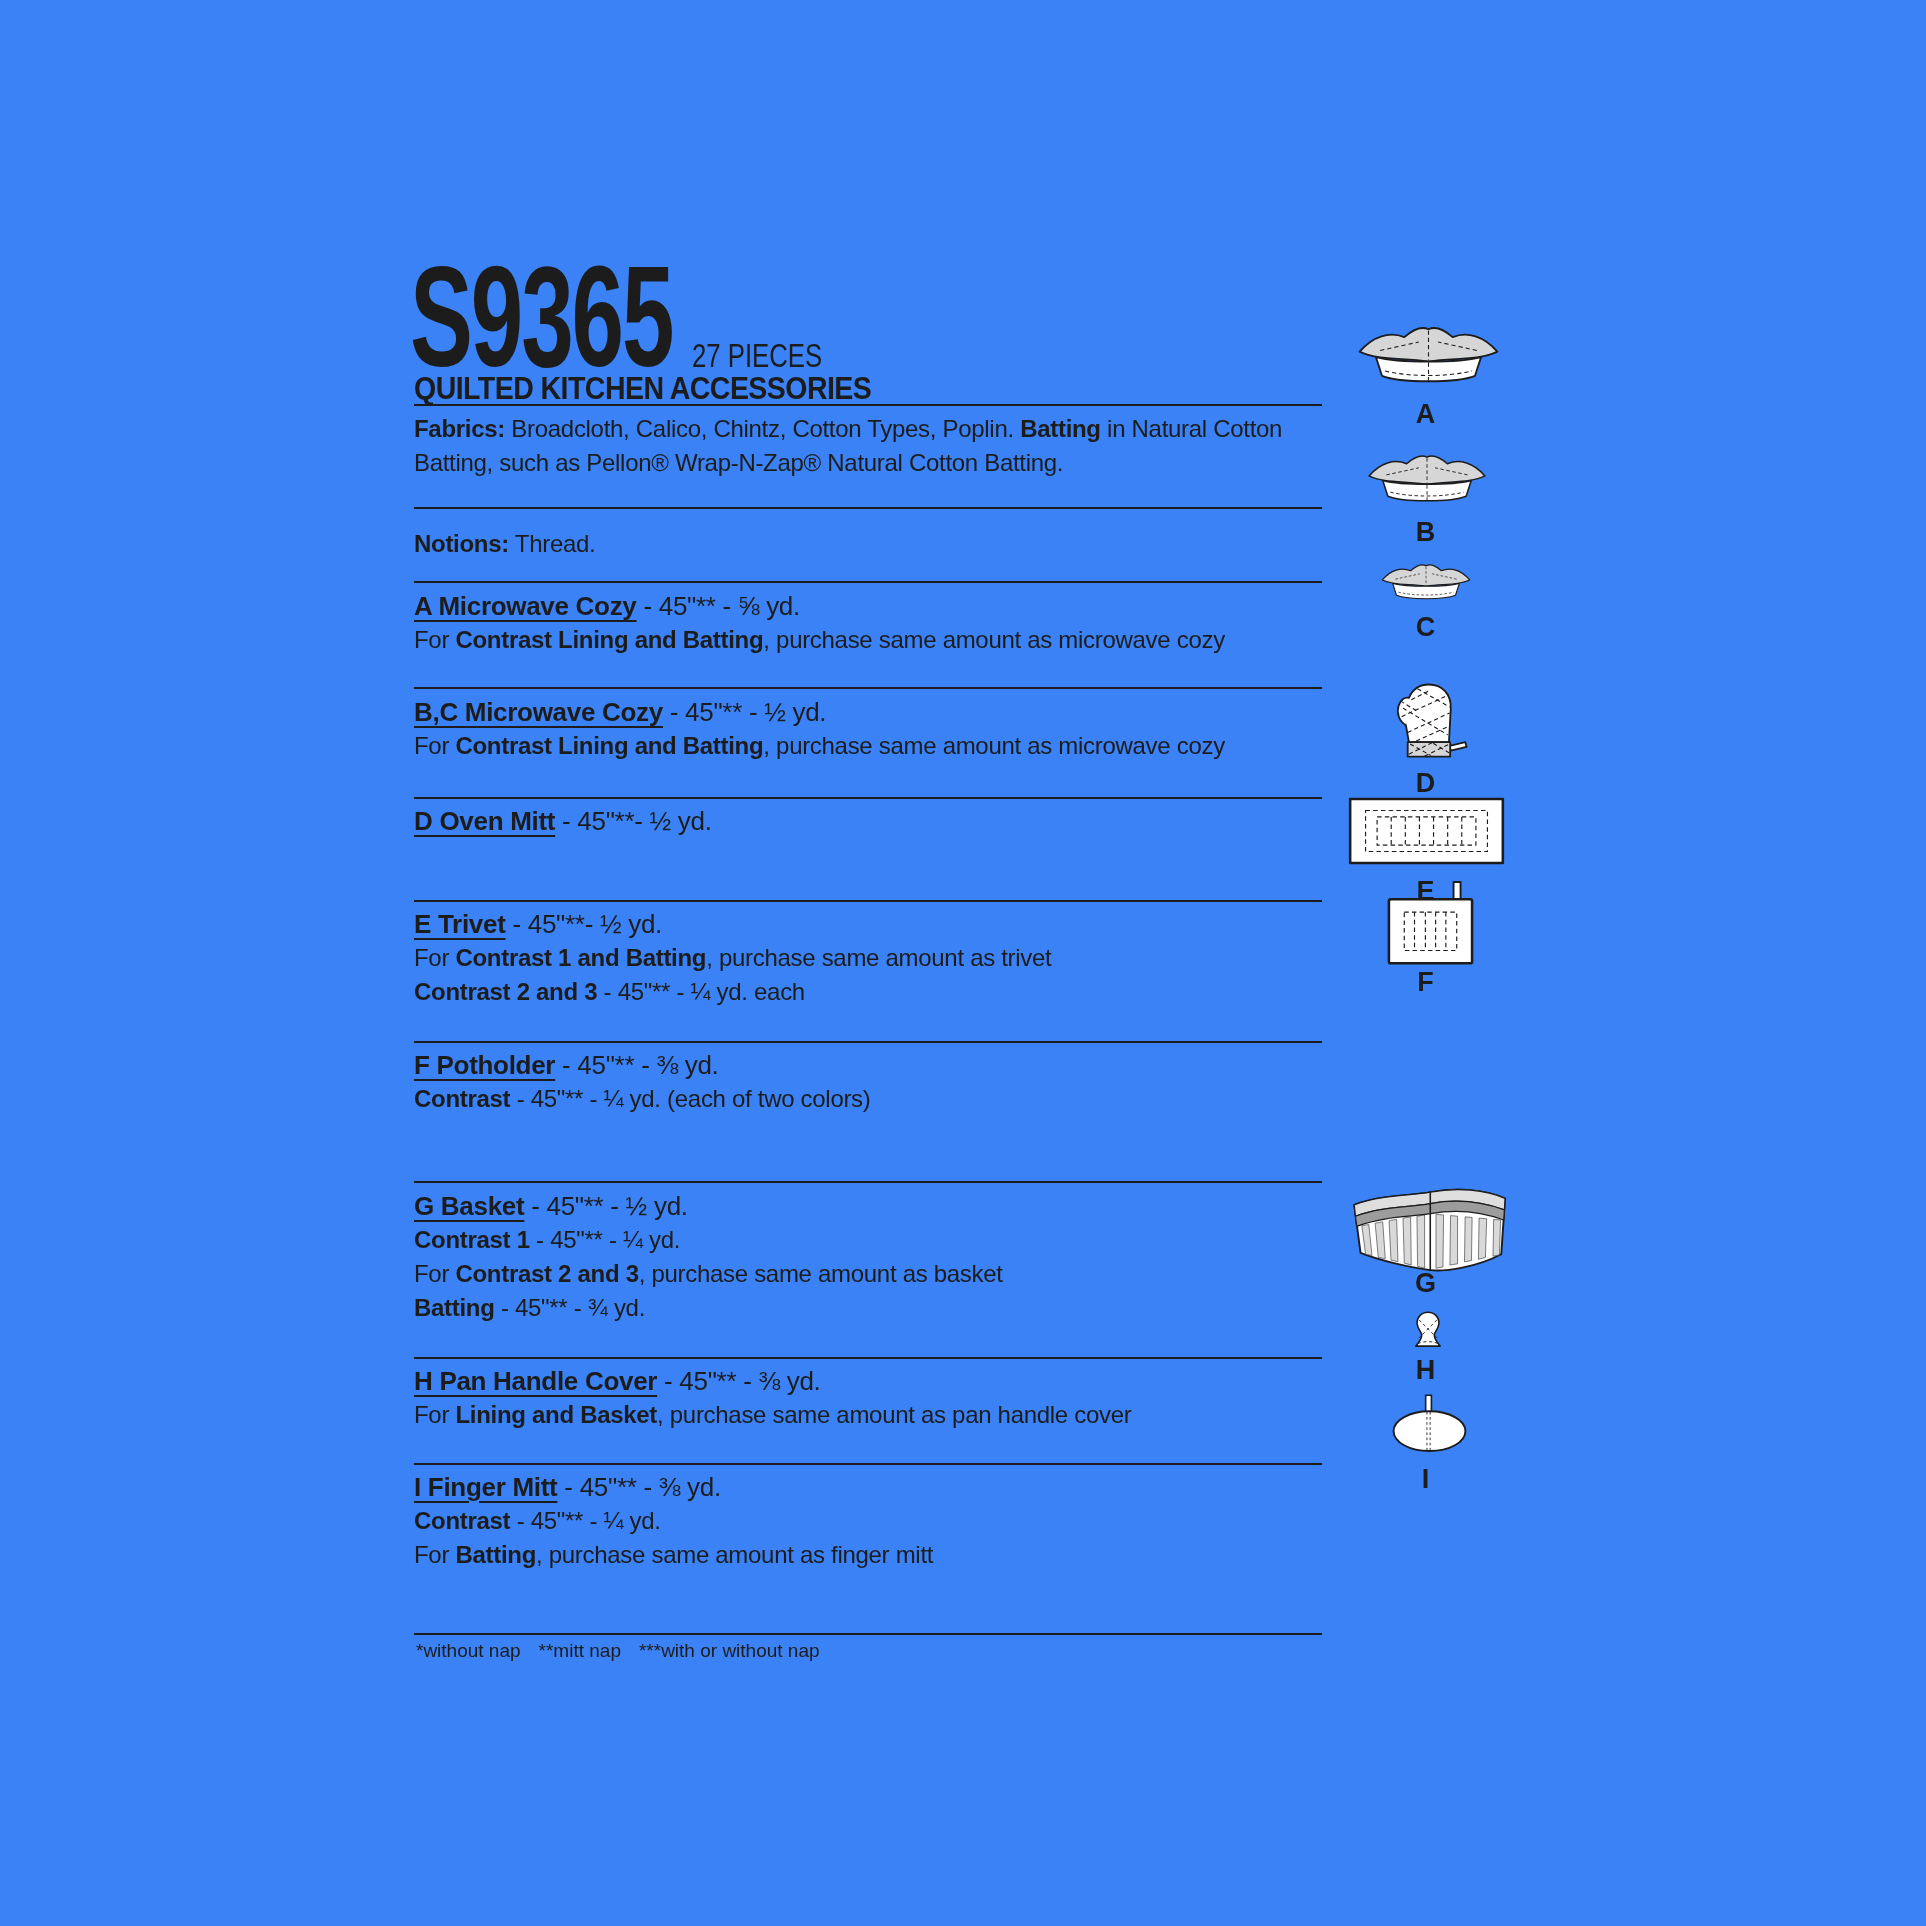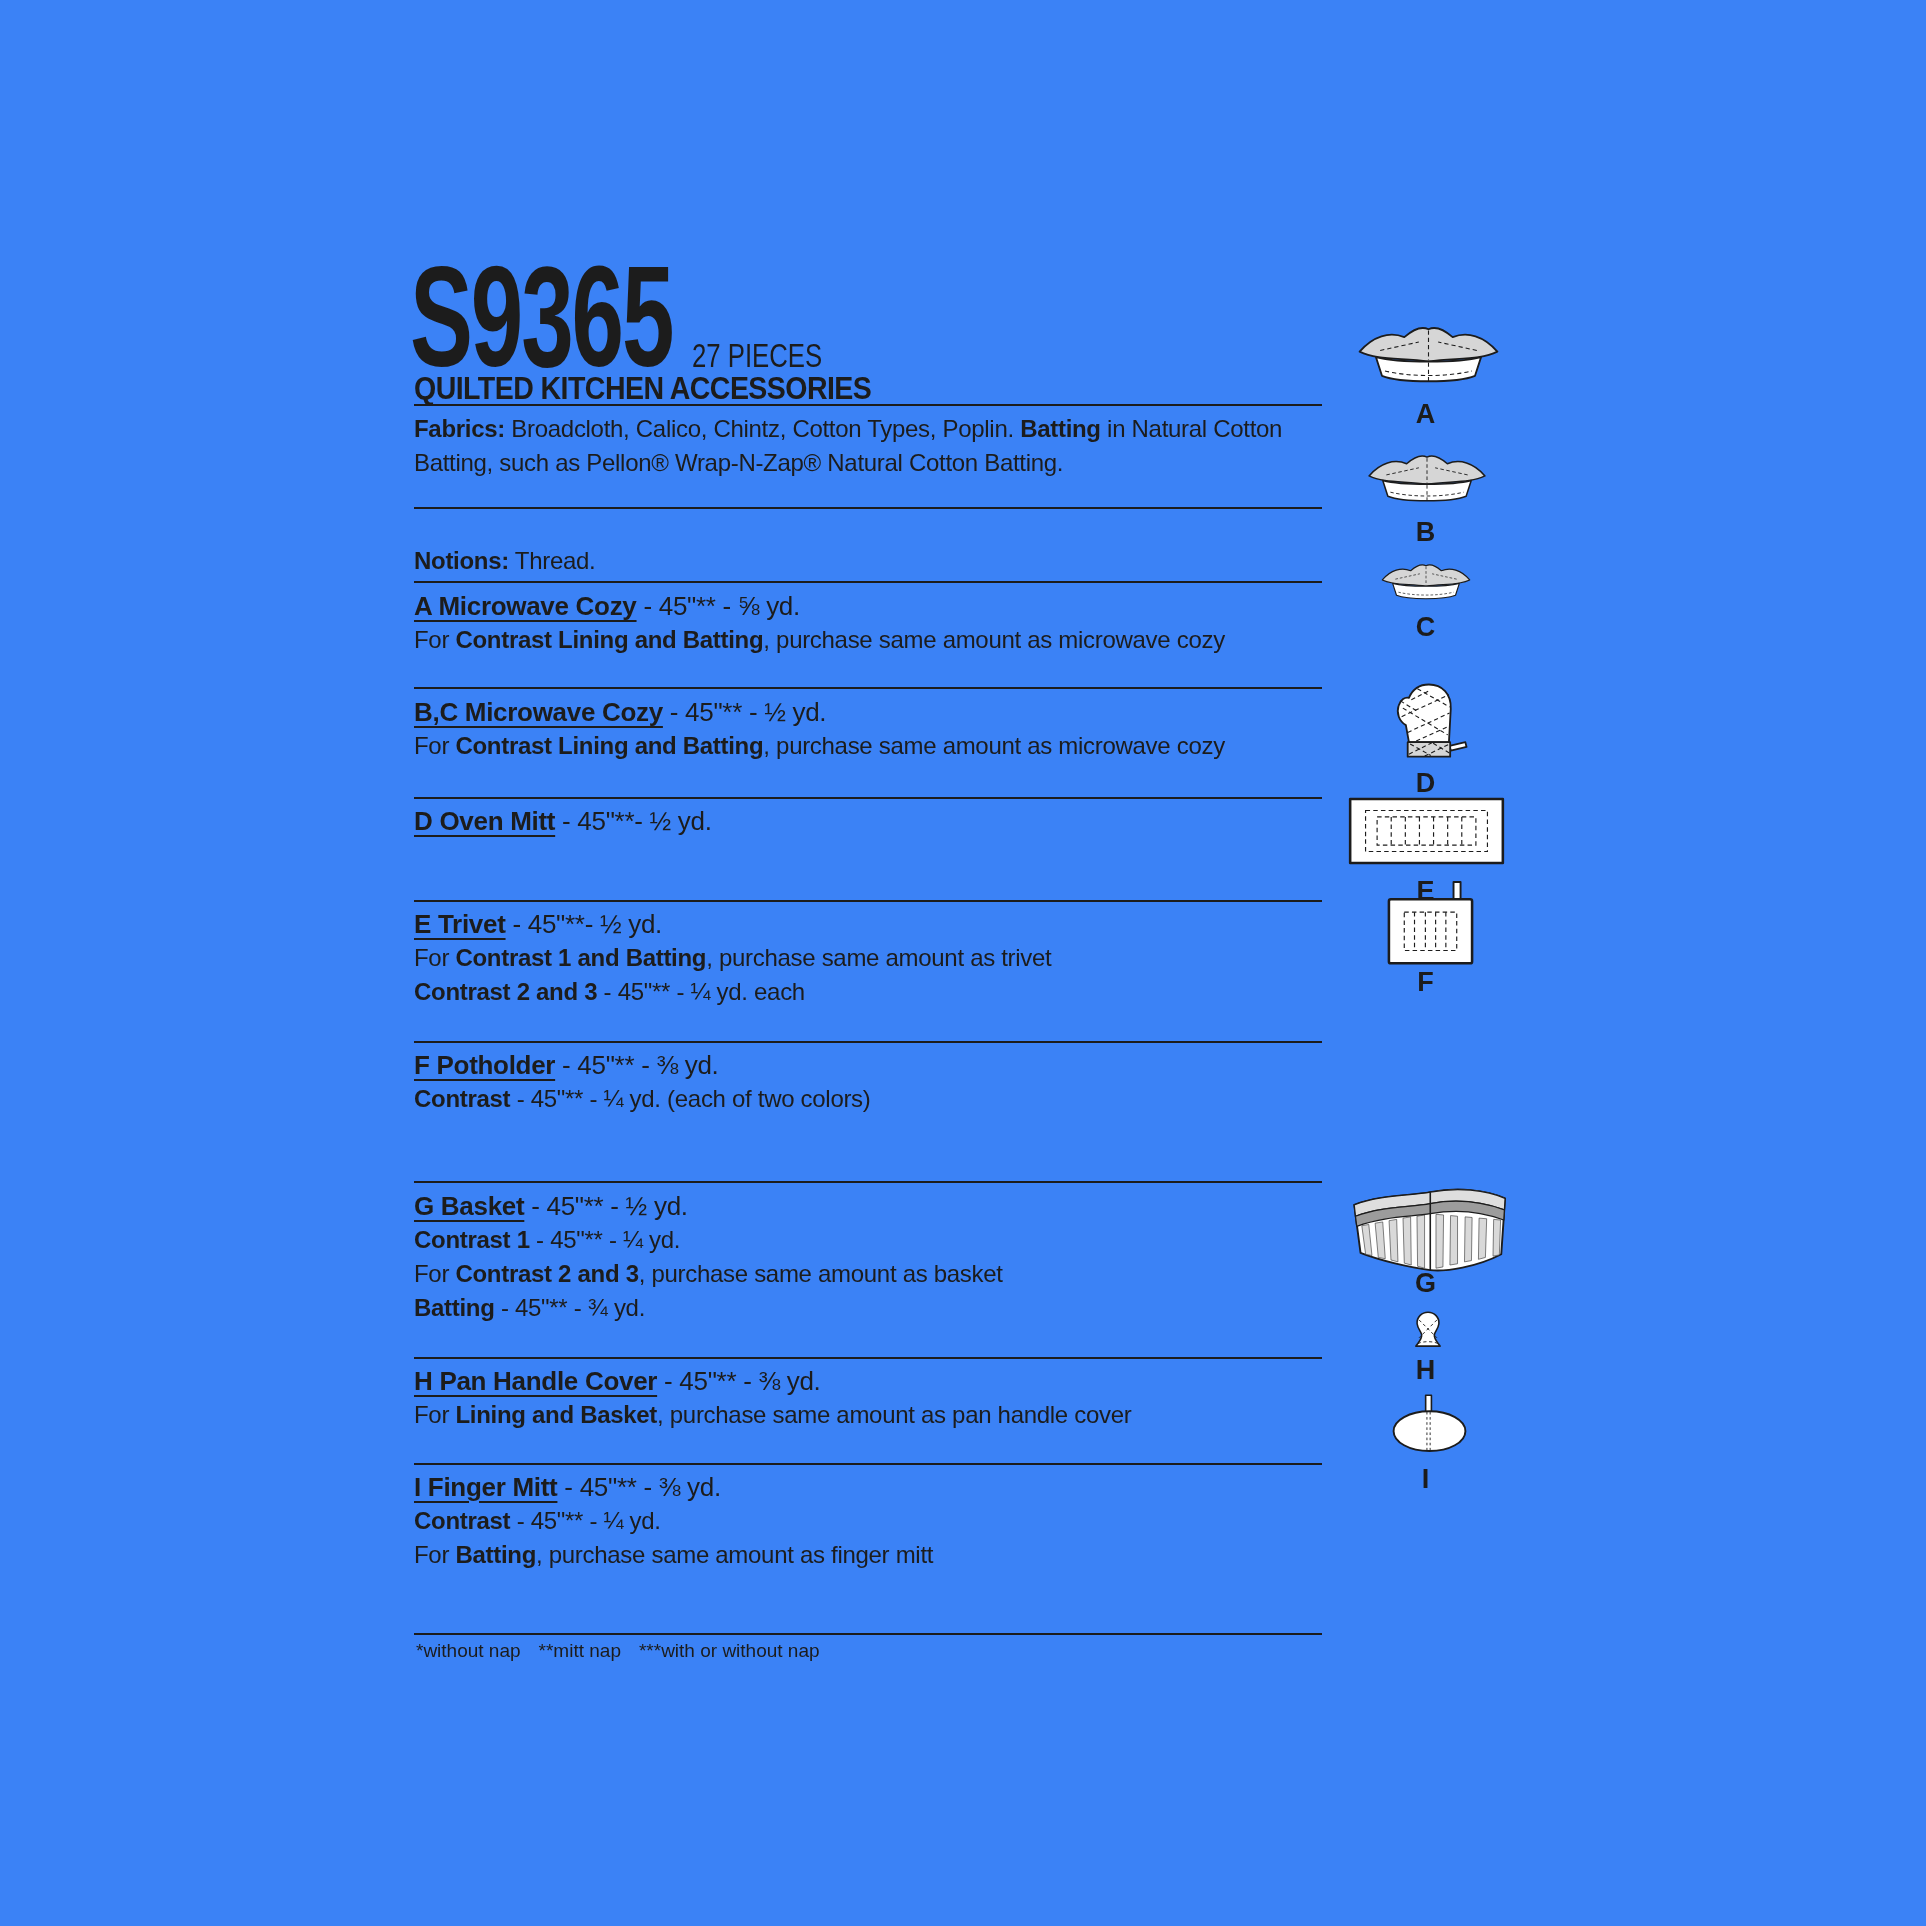--- a/index.html
+++ b/index.html
@@ -100,21 +100,21 @@
   <div class="hrule" style="top:1041px"></div>
   <div class="hrule" style="top:1181px"></div>
   <div class="hrule" style="top:1357px"></div>
   <div class="hrule" style="top:1463px"></div>
   <div class="hrule" style="top:1633px"></div>
 
   <div class="textblock" style="top:412px">
     <p class="ln"><span class="b">Fabrics:</span><span> Broadcloth, Calico, Chintz, Cotton Types, Poplin. </span><span class="b">Batting</span><span> in Natural Cotton Batting, such as Pellon® Wrap-N-Zap® Natural Cotton Batting.</span></p>
   </div>
 
-  <div class="textblock" style="top:544px">
+  <div class="textblock" style="top:527px">
     <p class="ln"><span class="b">Notions:</span><span> Thread.</span></p>
   </div>
 
   <div class="section" style="top:589px">
     <h3><span class="hname">A Microwave Cozy</span><span class="hspec"> - 45"** - ⅝ yd.</span></h3>
     <p class="ln"><span>For </span><span class="b">Contrast Lining and Batting</span><span>, purchase same amount as microwave cozy</span></p>
   </div>
 
   <div class="section" style="top:695px">
     <h3><span class="hname">B,C Microwave Cozy</span><span class="hspec"> - 45"** - ½ yd.</span></h3>

